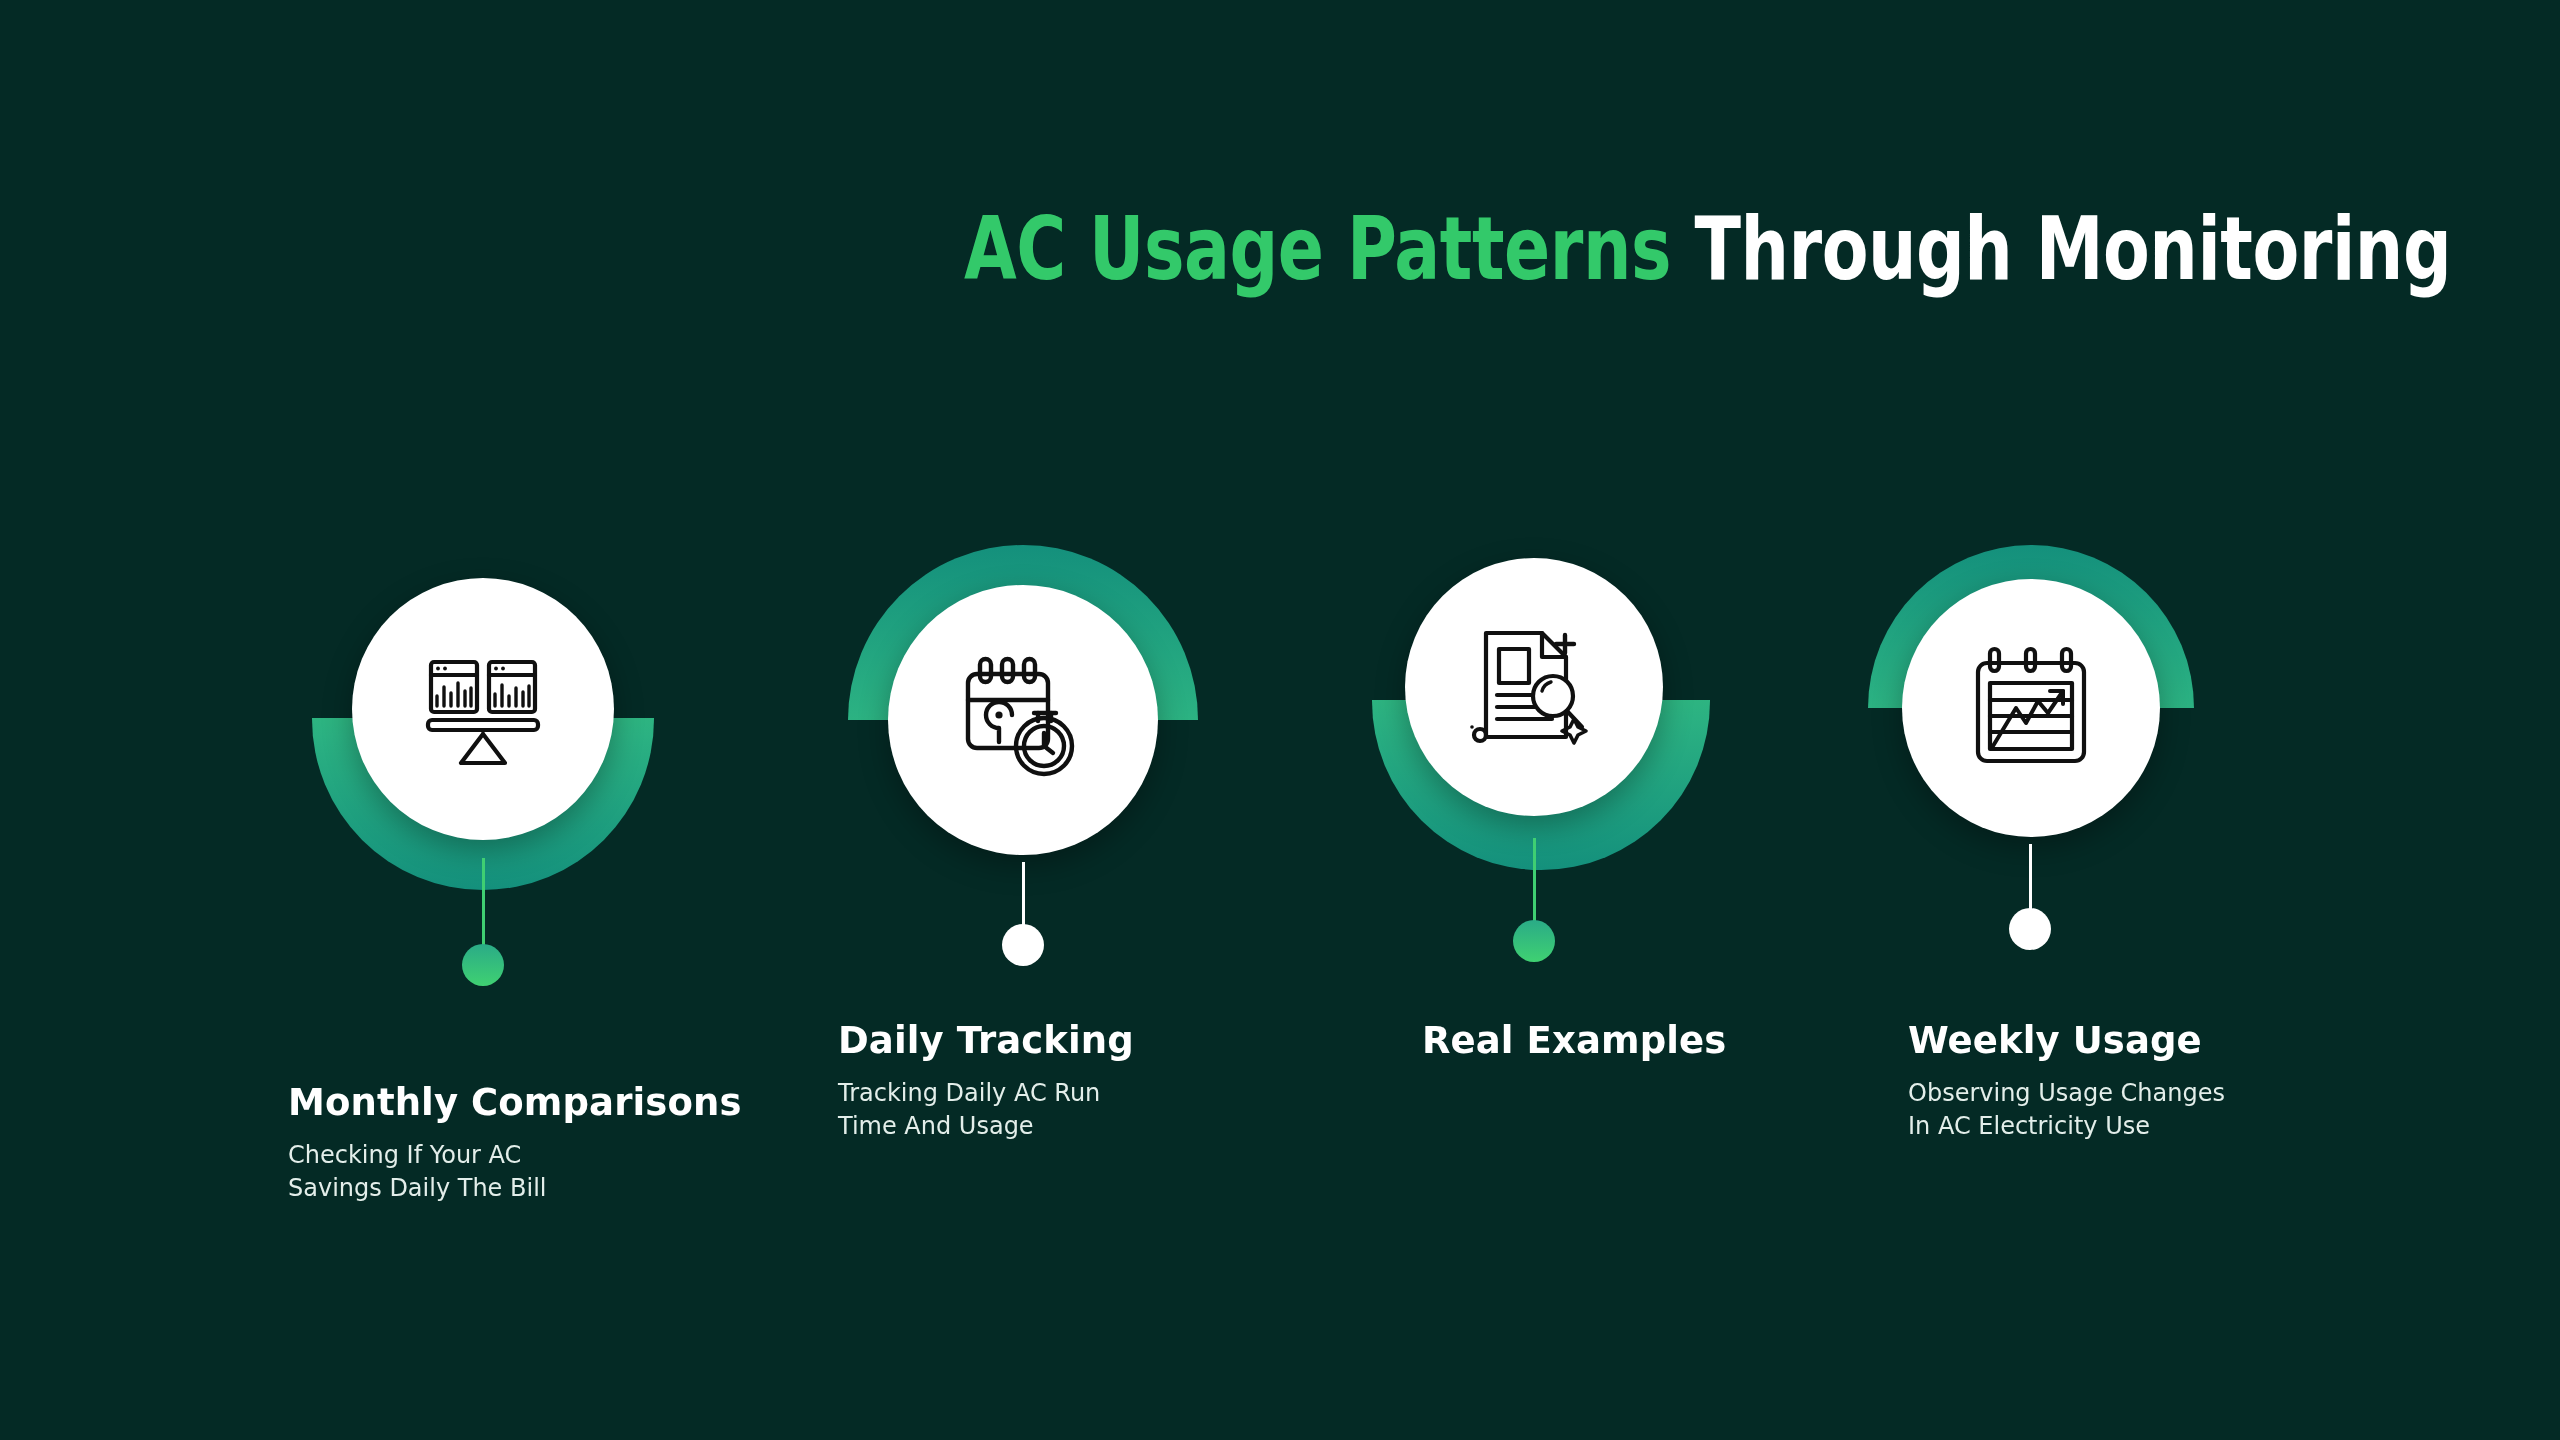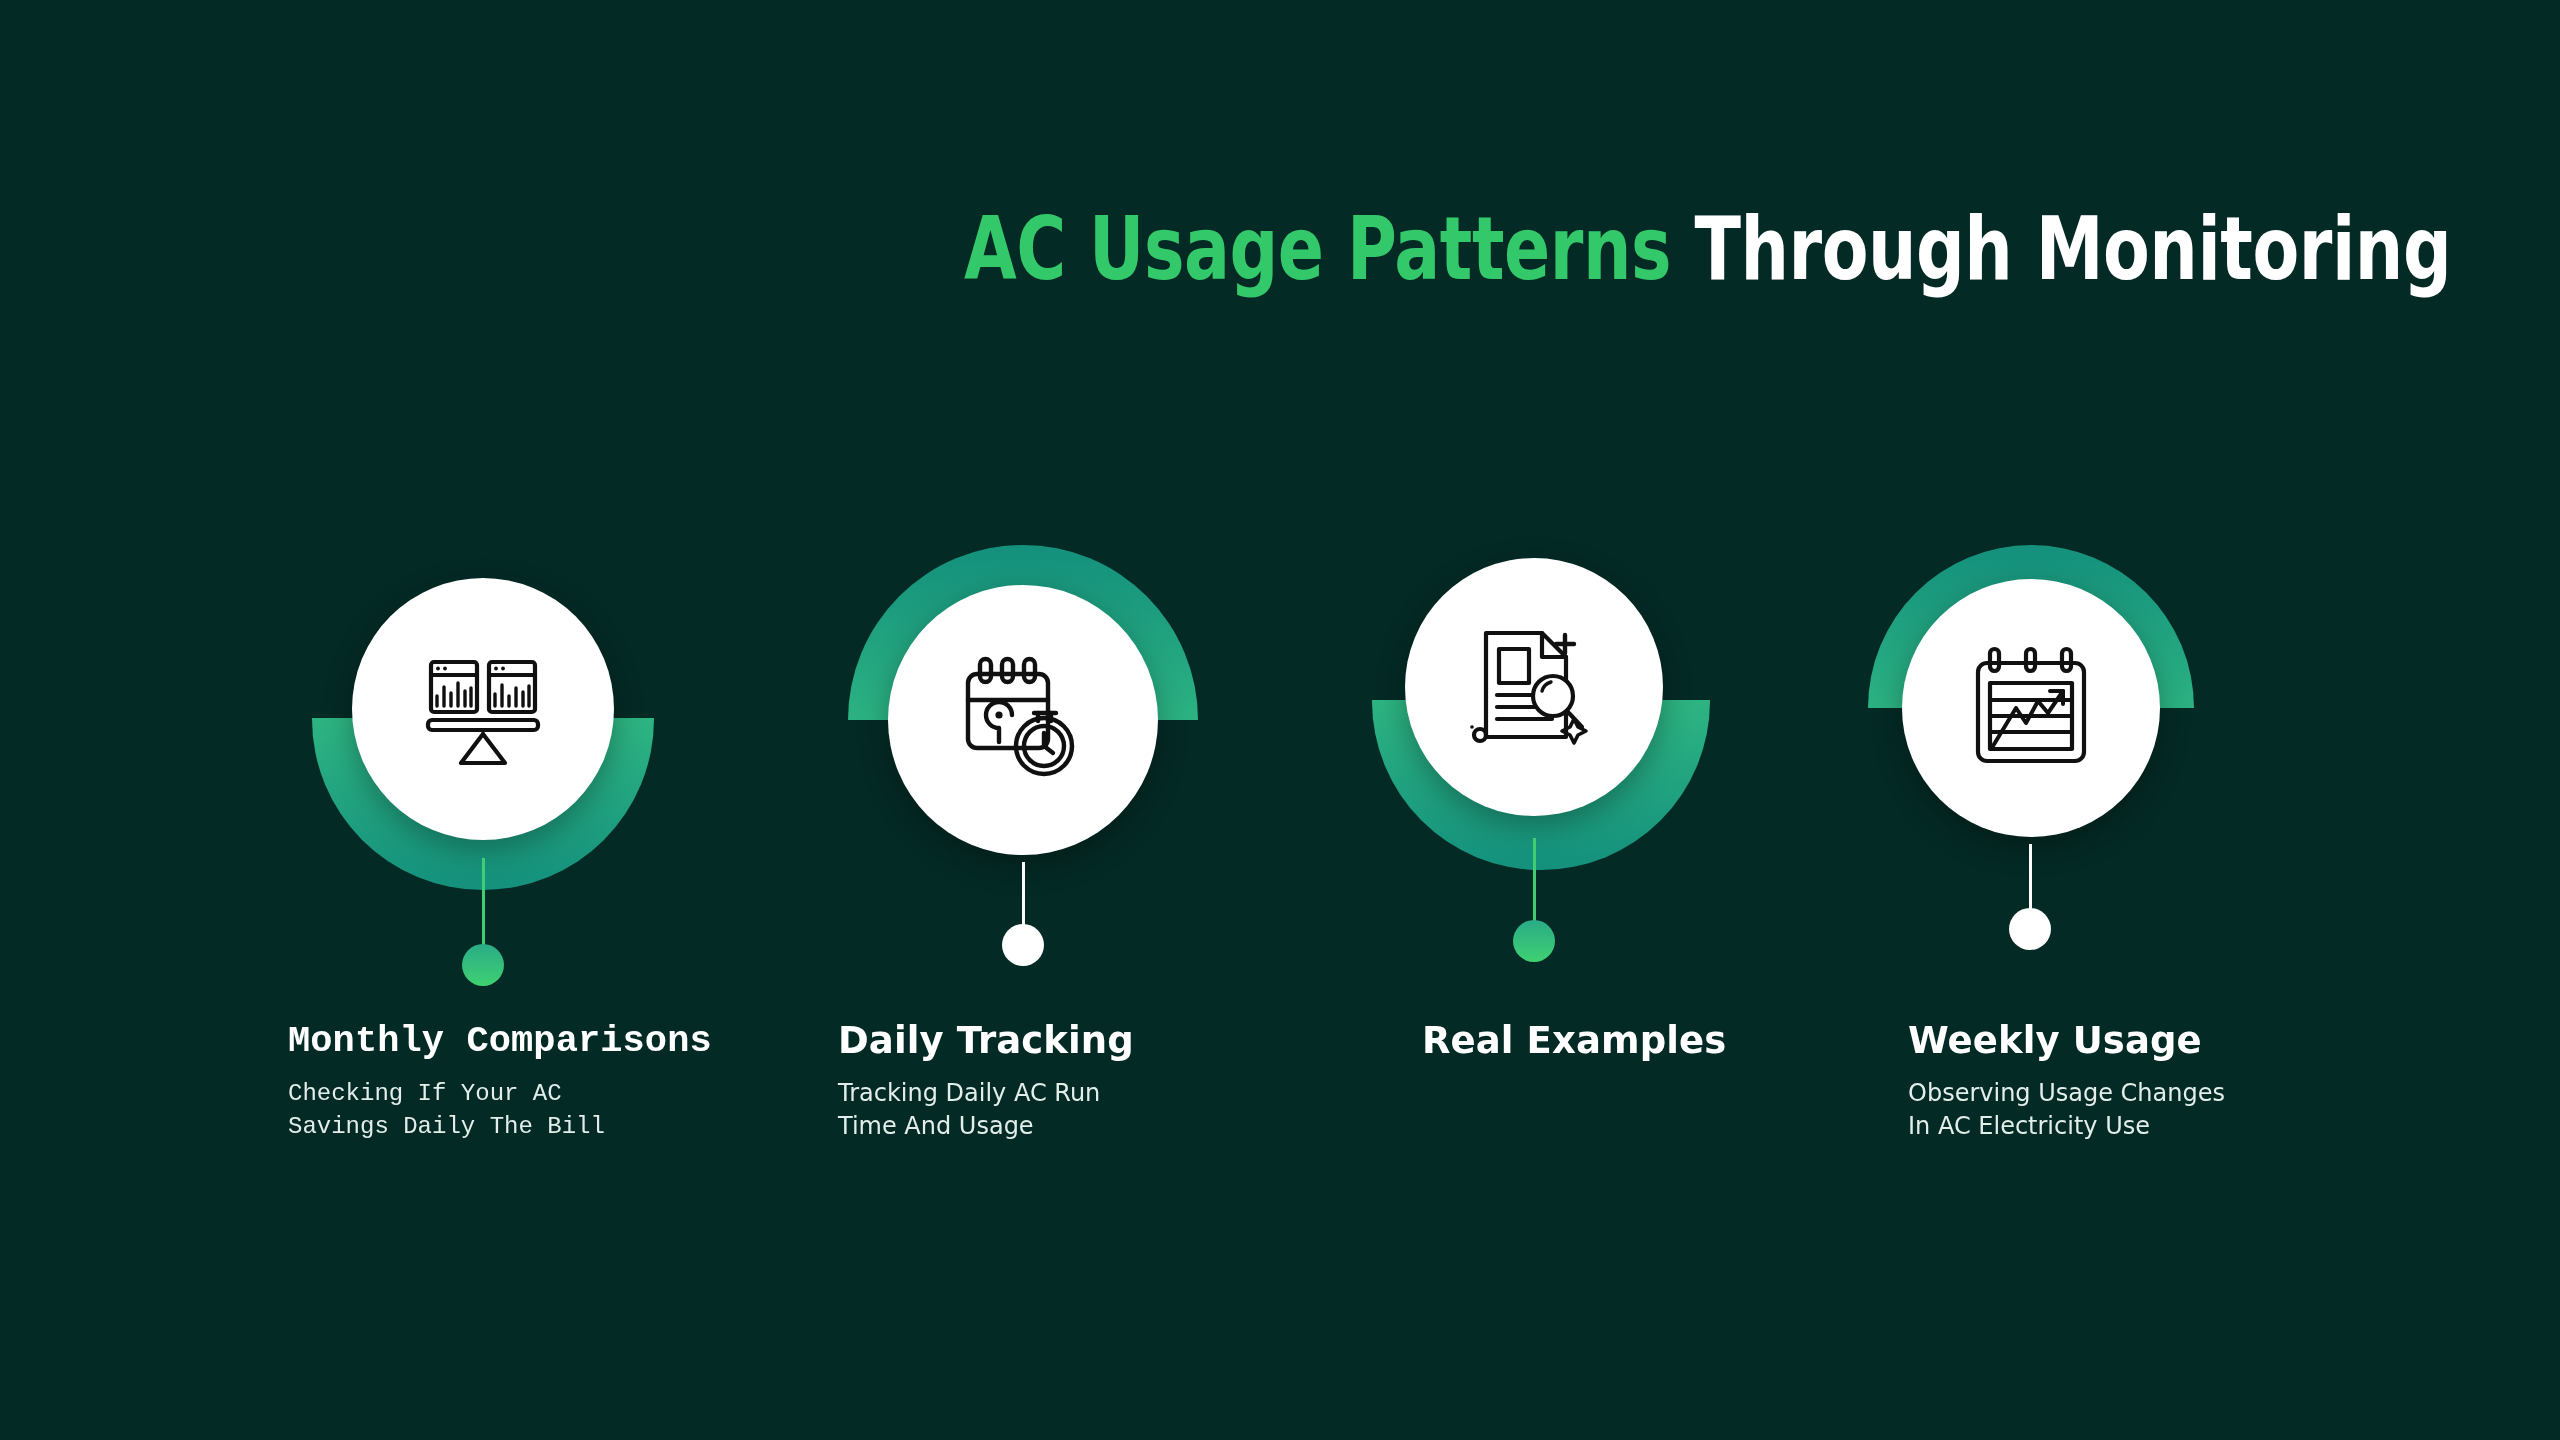--- a/index.html
+++ b/index.html
@@ -141,21 +141,21 @@
           <path d="M77 62 L77 50 M84 62 L84 41 M91 62 L91 52 M98 62 L98 44 M105 62 L105 48 M111 62 L111 42" stroke-width="3.4"></path>
           <rect x="10" y="76" width="110" height="10" rx="4"></rect>
           <path d="M65 90 L43 119 L87 119 Z"></path>
           <circle cx="65" cy="89" r="1.6" fill="#101010" stroke="none"></circle>
         </svg>
       </div>
 
       <div class="conn-line" style="left:482px; top:858px; height:92px; background:#3fcf72;"></div>
       <div class="conn-dot" style="left:462px; top:944px; width:42px; height:42px; background:linear-gradient(180deg,#2aab87 0%,#3fd172 100%);"></div>
     </div>
-    <div class="caption" style="left:288px; top:1022px;font-family:Liberation Mono, monospace;">
+    <div class="caption" style="left:288px; top:1084px;">
       <h3>Monthly Comparisons</h3>
       <p><span>Checking If Your AC</span><br><span>Savings Daily The Bill</span></p>
     </div>
   </div>
 
   <div class="step">
     <div class="node">
 
       <div class="arc-clip" style="left:848px; top:545px; width:350px; height:175px;">
         <div class="arc" style="left:0; top:0; width:350px; height:350px; background:linear-gradient(180deg,#14907c 0%,#2bb182 48%,#43d075 100%);"></div>

